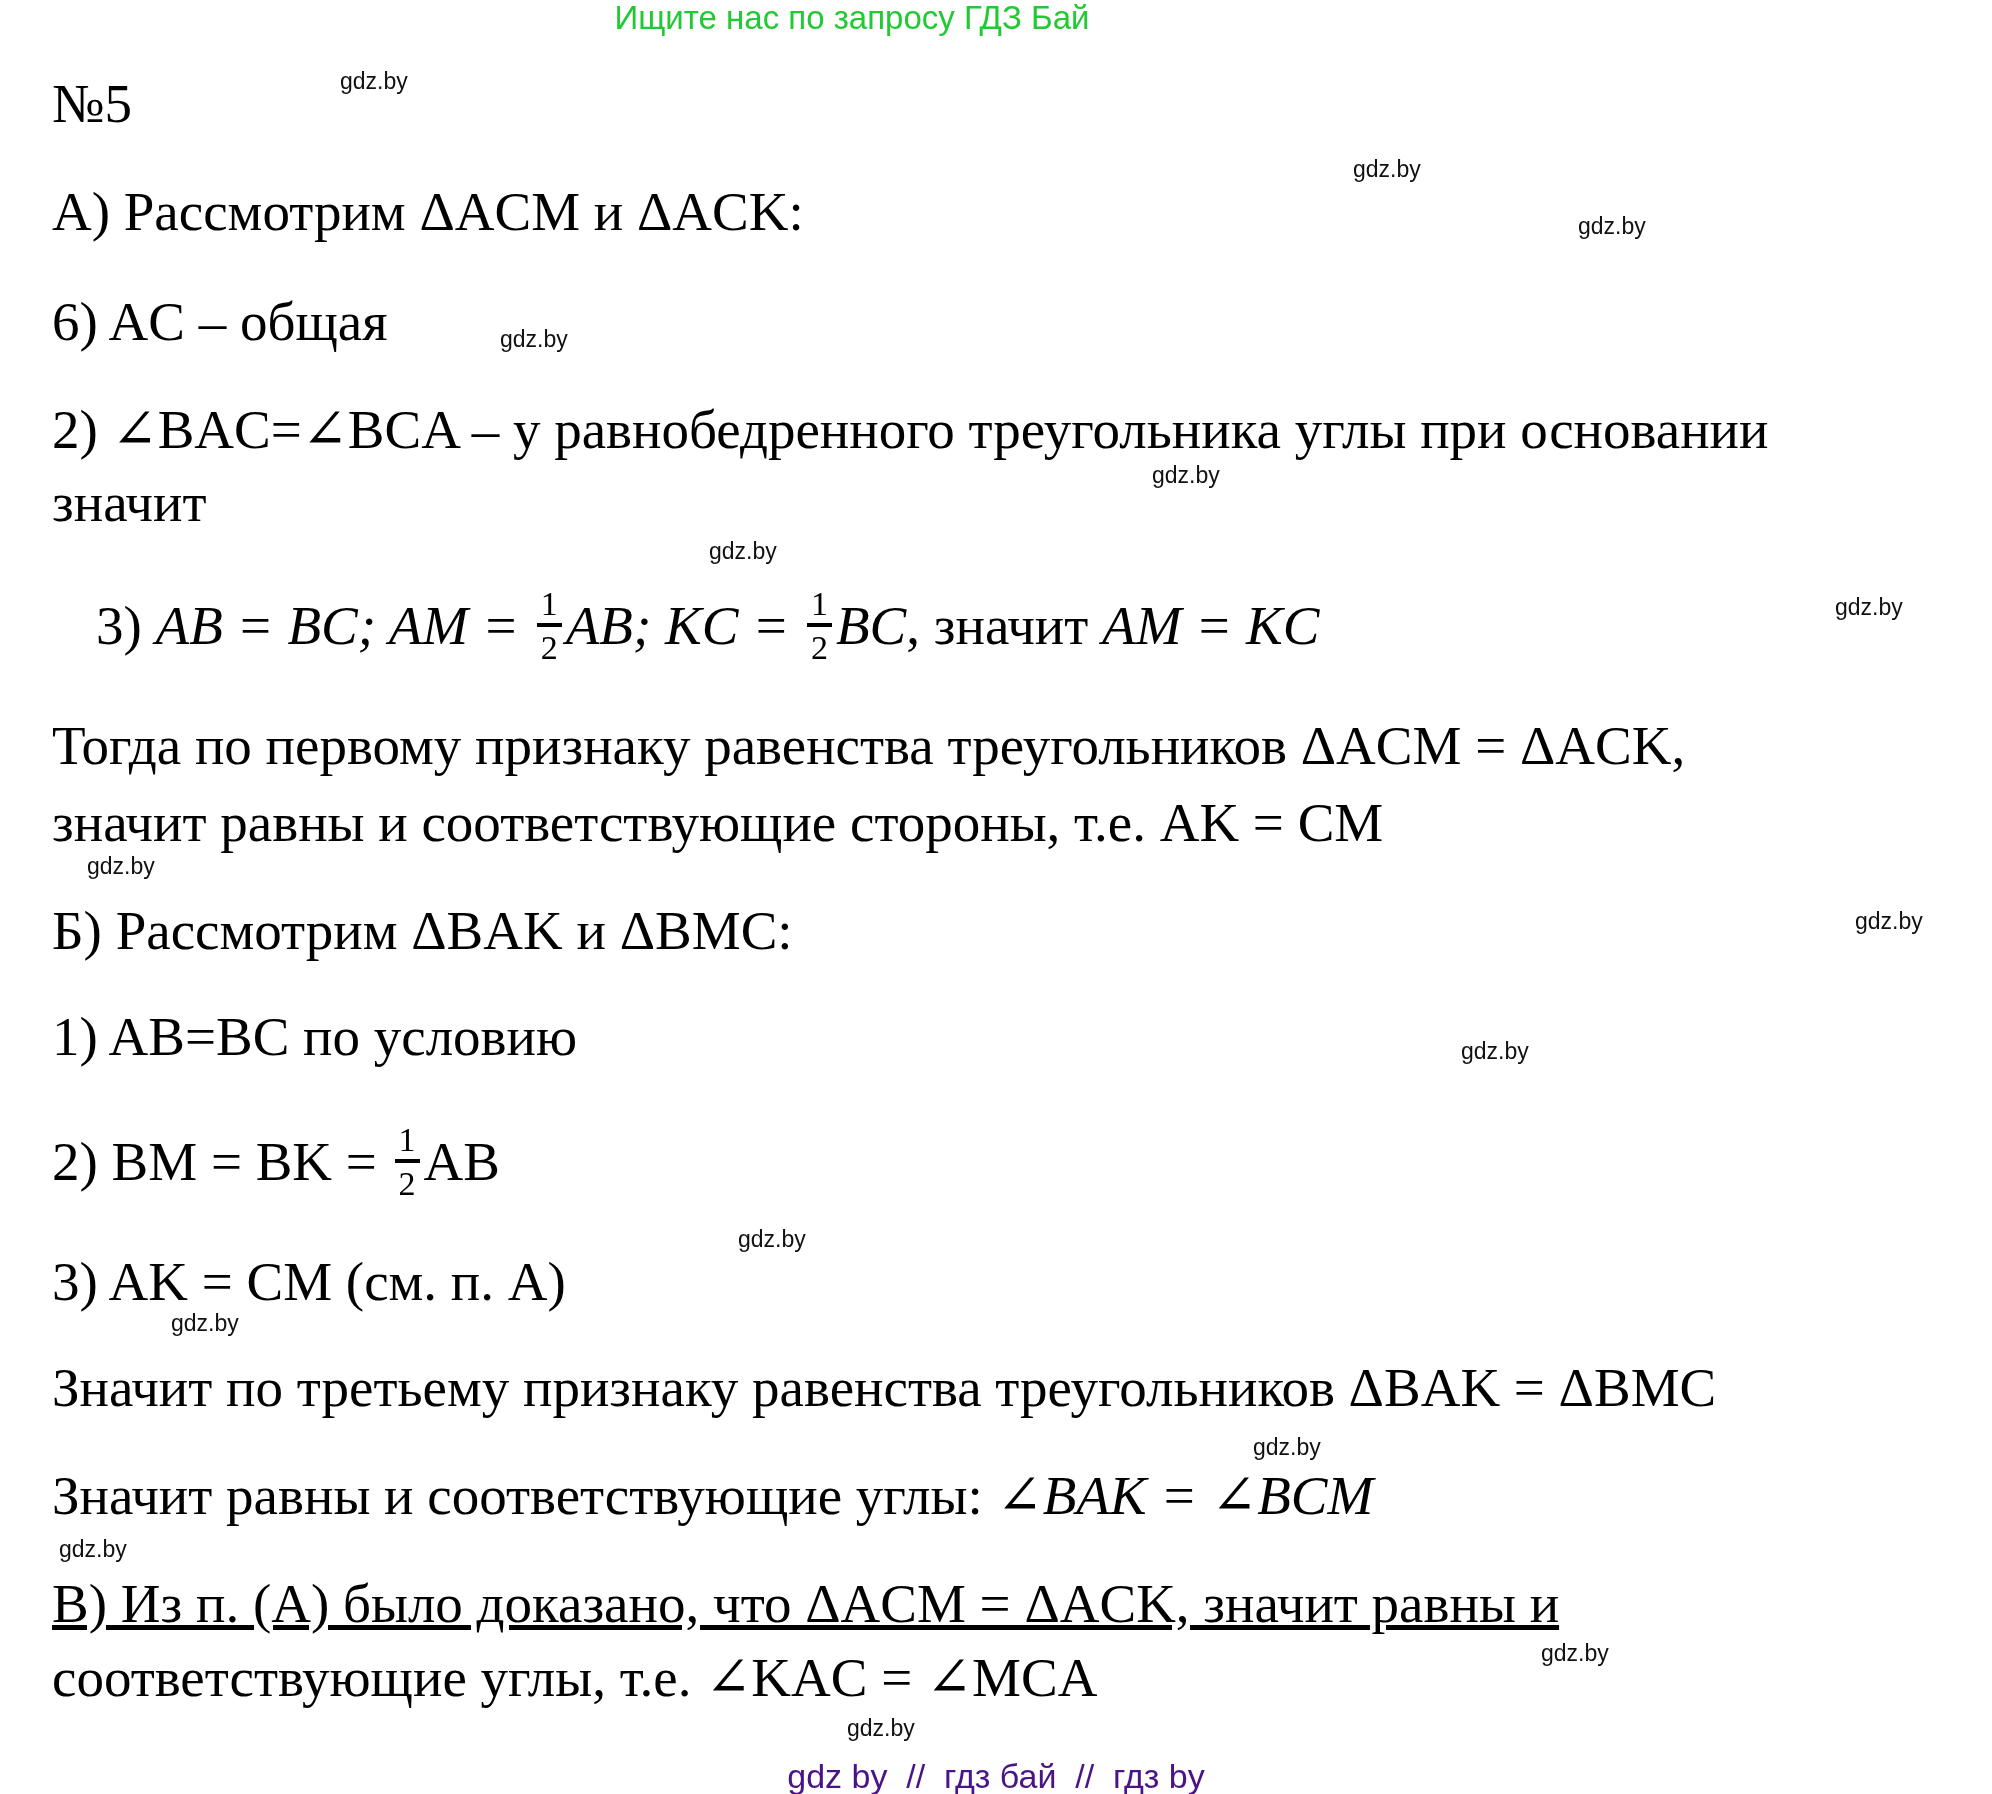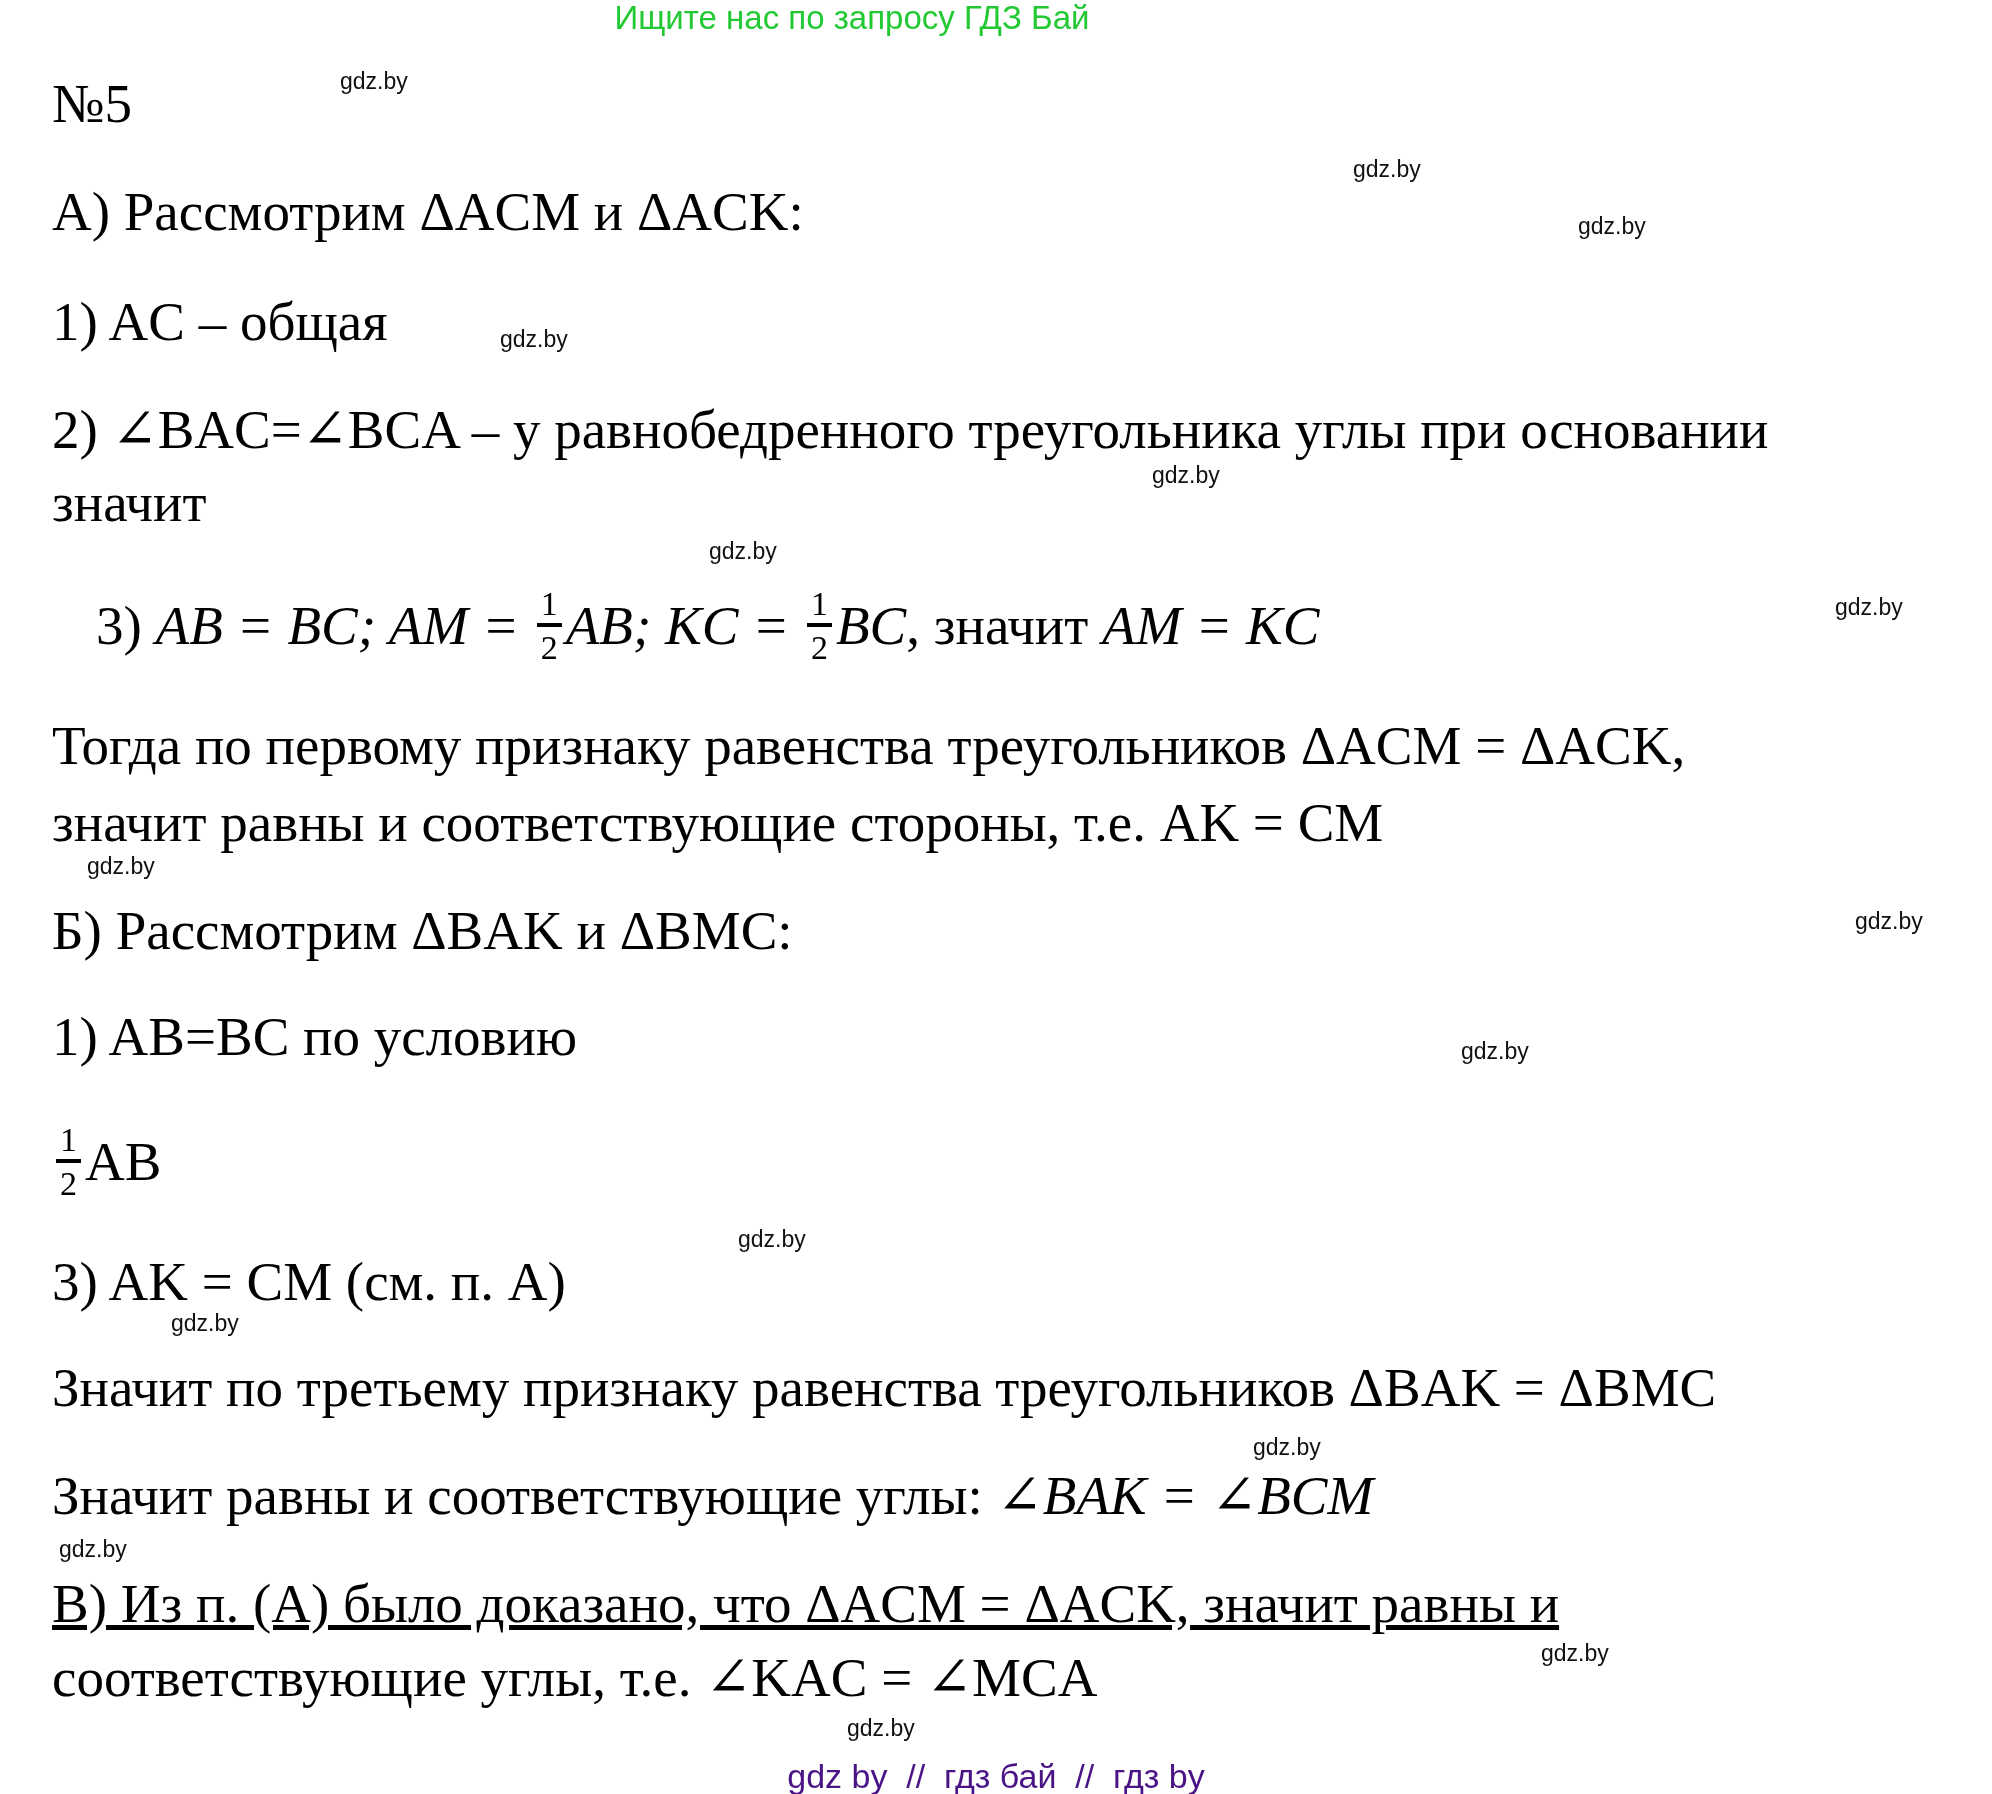--- a/index.html
+++ b/index.html
@@ -84,35 +84,35 @@
     }
   </style>
 </head>
 <body>
 
 <div class="header-banner">Ищите нас по запросу ГДЗ Бай</div>
 
 <div class="task-number">№5</div>
 
 <div class="line" style="top:180px;">А) Рассмотрим ΔACM и ΔACK:</div>
-<div class="line" style="top:290px;">1) AC – общая</div>
+<div class="line" style="top:290px;">6) AC – общая</div>
 <div class="line" style="top:398px;">2) ∠BAC=∠BCA – у равнобедренного треугольника углы при основании</div>
 <div class="line" style="top:471px;">значит</div>
 
 <div class="line" style="top:589px;margin-left:44px;">
   <span>3) </span><span class="math">AB = BC; AM = </span><span class="frac"><span class="num">1</span><span class="den">2</span></span><span class="math">AB;  KC = </span><span class="frac"><span class="num">1</span><span class="den">2</span></span><span class="math">BC</span><span>, значит </span><span class="math">AM = KC</span>
 </div>
 
 <div class="line" style="top:714px;">Тогда по первому признаку равенства треугольников ΔACM =  ΔACK,</div>
 <div class="line" style="top:791px;">значит равны и соответствующие стороны, т.е. AK = CM</div>
 
 <div class="line" style="top:899px;">Б) Рассмотрим ΔBAK и ΔBMC:</div>
 <div class="line" style="top:1005px;">1) AB=BC по условию</div>
 <div class="line" style="top:1125px;">
-  <span class="frac"><span class="num">1</span><span class="den">2</span></span><span>AB</span>
+  <span>2) BM = BK = </span><span class="frac"><span class="num">1</span><span class="den">2</span></span><span>AB</span>
 </div>
 <div class="line" style="top:1250px;">3) AK = CM (см. п. А)</div>
 <div class="line" style="top:1356px;">Значит по третьему признаку равенства треугольников ΔBAK =  ΔBMC</div>
 <div class="line" style="top:1464px;">
   <span>Значит равны и соответствующие углы: </span><span class="math">∠BAK = ∠BCM</span>
 </div>
 
 <div class="line" style="top:1572px;text-decoration:underline;">В) Из п. (А) было доказано, что ΔACM =  ΔACK, значит равны и</div>
 <div class="line" style="top:1646px;">соответствующие углы, т.е. ∠KAC = ∠MCA</div>
 

